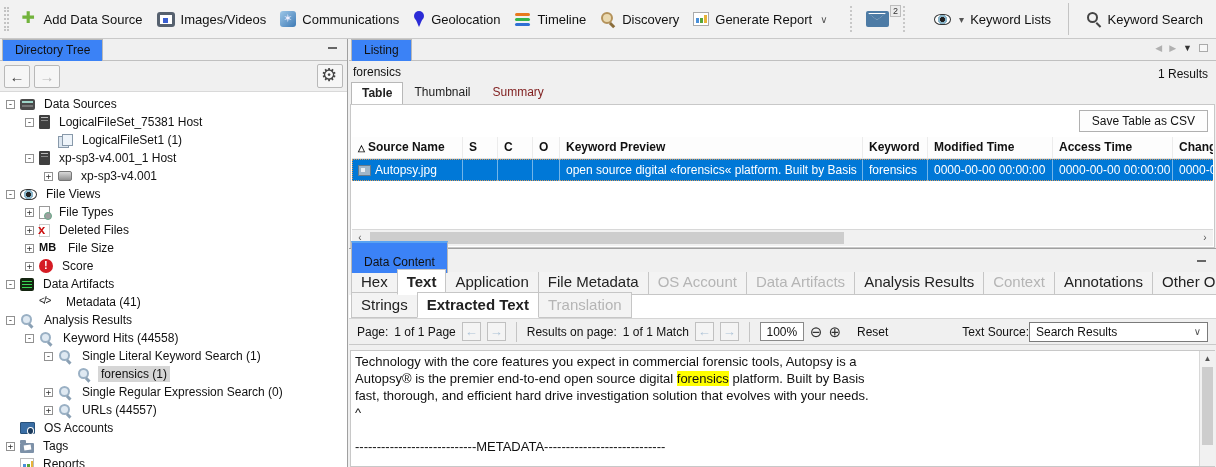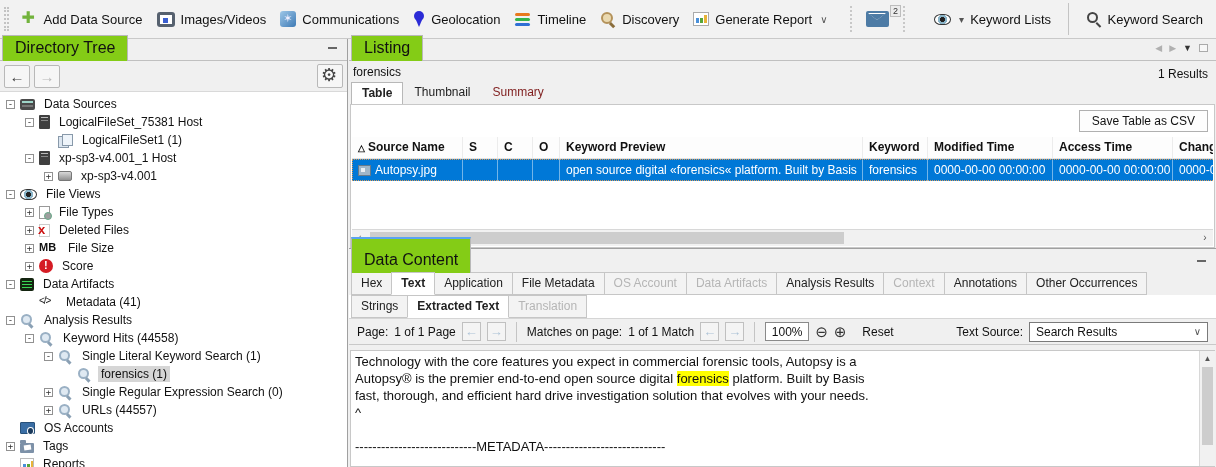--- a/index.html
+++ b/index.html
@@ -78,21 +78,21 @@
   .ic-tags::after { content:""; position:absolute; left:4px; top:2px; width:7px; height:5px; background:#fff; transform:rotate(-8deg); }
   .ic-reports { width:14px; height:13px; border:1px solid #bbb; background:#fff; }
   .ic-reports::before { content:""; position:absolute; left:2px; bottom:2px; width:3px; height:4px; background:#4a90d9; box-shadow:4px 0 0 #57a639; }
   .ic-reports::after { content:""; position:absolute; left:10px; bottom:2px; width:2px; height:7px; background:#e8b339; }
   .ic-imgfile { width:13px; height:11px; background:#9fb6c9; border:1px solid #667b8c; }
   .ic-imgfile::after { content:""; position:absolute; left:2px; top:2px; width:4px; height:4px; background:#e8eef3; }
 
   
   #left-panel { position:absolute; top:39px; left:0; width:348px; height:428px; background:#f0f0f0; border-right:1px solid #a0a0a0; display:flex; flex-direction:column; }
   .tabstrip { height:22px; display:flex; align-items:flex-end; padding-left:2px; position:relative; border-bottom:1px solid #c0c0c0; background:#f0f0f0; }
-  .panel-tab { background:#84cc16; border:1px solid #b8b8b8; border-bottom:none; padding:3px 12px 4px; font-size:16px; position:relative; top:1px; }
+  .panel-tab { background:#3b82f6; border:1px solid #b8b8b8; border-bottom:none; padding:3px 12px 4px; font-size:12px; position:relative; top:1px; }
   .panel-tab.accent-top { border-top:2px solid #59a3f2; padding-top:12px; }
   .minimize-dash { position:absolute; right:10px; top:8px; width:9px; height:2px; background:#666; }
   #tree-toolbar { height:30px; display:flex; align-items:center; gap:4px; padding:0 4px; background:#f0f0f0; }
   .nav-btn { width:26px; height:23px; border:1px solid #b8b8b8; border-radius:2px; background:#f6f6f6; display:flex; align-items:center; justify-content:center; font-size:15px; font-weight:bold; }
   .nav-back { color:#3c3c3c; }
   .nav-fwd { color:#b8b8b8; }
   .gear-btn { margin-left:auto; width:26px; height:24px; border:1px solid #b8b8b8; border-radius:2px; background:#f6f6f6; display:flex; align-items:center; justify-content:center; }
   #tree { flex:1; background:#fff; overflow:hidden; padding-top:3px; border-top:1px solid #d9d9d9; }
   .tree-row { display:flex; align-items:center; height:18px; white-space:nowrap; }
   .expander { width:9px; height:9px; border:1px solid #919191; background:#fff; font-size:9px; line-height:7px; text-align:center; color:#333; margin-right:5px; flex:none; font-family:"DejaVu Sans Mono", monospace; }
@@ -122,30 +122,30 @@
   .gdata .gcell { border-right:1px solid rgba(255,255,255,.45); display:flex; align-items:center; gap:4px; }
   .sort-glyph { font-size:9px; margin-right:3px; }
   #hscroll { position:absolute; left:1px; right:1px; bottom:1px; height:17px; background:#f1f1f1; border-top:1px solid #d8d8d8; }
   .hs-arrow { position:absolute; top:0; width:16px; height:16px; text-align:center; line-height:16px; color:#555; font-size:10px; }
   #hscroll .thumb { position:absolute; left:18px; top:2px; height:12px; width:55%; background:#cdcdcd; }
 
   
   #dc-panel { position:absolute; left:349px; top:250px; width:867px; height:217px; background:#f0f0f0; }
   #dc-minimize { position:absolute; right:10px; top:10px; width:9px; height:2px; background:#666; }
   #dc-tabs { display:flex; align-items:flex-end; padding-left:2px; height:23px; }
-  .dc-tab { padding:3px 9px 4px; font-size:12px; border:1px solid #c6c6c6; background:#f3f3f3; margin-right:-1px; color:#222; white-space:nowrap; }
+  .dc-tab { padding:3px 9px 4px; font-size:15px; border:1px solid #c6c6c6; background:#f3f3f3; margin-right:-1px; color:#222; white-space:nowrap; }
   .dc-tab.active { background:#fff; border-bottom:1px solid #fff; font-weight:bold; position:relative; z-index:2; }
   .dc-tab.disabled { color:#b5b5b5; }
   #dc-subtabs { display:flex; align-items:flex-end; padding-left:2px; height:23px; background:#fff; border-top:1px solid #fff; }
   #pager { height:27px; display:flex; align-items:center; gap:6px; padding:0 8px; background:#f0f0f0; border-top:1px solid #d5d5d5; border-bottom:1px solid #c9c9c9; font-size:12px; white-space:nowrap; }
   .pg-btn { width:19px; height:19px; border:1px solid #c0c0c0; background:#f4f4f4; color:#adc3d7; display:flex; align-items:center; justify-content:center; font-size:13px; font-weight:bold; }
   .zoom-field { width:44px; height:19px; border:1px solid #8a8a8a; background:#fff; text-align:center; line-height:18px; }
   .zoom-glyph { font-size:15px; color:#333; }
   #reset-btn { padding:0 10px; }
-  #text-source-wrap { margin-left:auto; display:flex; align-items:center; gap:6px; }
+  #text-source-wrap { margin-left:auto; display:flex; align-items:center; }
   #text-source-select { width:179px; height:20px; border:1px solid #7a7a7a; background:#fff; display:flex; align-items:center; justify-content:space-between; padding:0 6px; }
   #text-source-select .dd-chev { color:#555; font-size:10px; }
   #dc-text { position:absolute; left:1px; right:1px; top:100px; bottom:0; background:#fff; border:1px solid #c8c8c8; padding:2px 22px 0 4px; font-size:13px; line-height:17px; overflow:hidden; }
   .hl { background:#ffff00; }
   #vscroll { position:absolute; right:1px; top:101px; bottom:1px; width:16px; background:#f1f1f1; border-left:1px solid #d8d8d8; }
   #vscroll .vs-arrow { height:15px; text-align:center; line-height:15px; font-size:8px; color:#555; }
   #vscroll .thumb { position:absolute; left:2px; right:2px; top:16px; height:78px; background:#cdcdcd; }
 </style>
 </head>
 <body>
@@ -421,21 +421,21 @@
       <div class="dc-tab ">Strings</div>
       <div class="dc-tab active">Extracted Text</div>
       <div class="dc-tab disabled">Translation</div>
     </div>
   <div id="pager">
     <span>Page:</span>
     <span>1 of 1 Page</span>
     <span class="pg-btn">←</span>
     <span class="pg-btn">→</span>
     <div class="vsep" style="height:20px;margin:0 4px;"></div>
-    <span>Matches on page:</span>
+    <span>Results on page:</span>
     <span>1 of 1 Match</span>
     <span class="pg-btn">←</span>
     <span class="pg-btn">→</span>
     <div class="vsep" style="height:20px;margin:0 4px;"></div>
     <span class="zoom-field">100%</span>
     <span class="zoom-glyph">⊖</span>
     <span class="zoom-glyph">⊕</span>
     <span id="reset-btn">Reset</span>
     <div id="text-source-wrap">
       <span>Text Source:</span>

